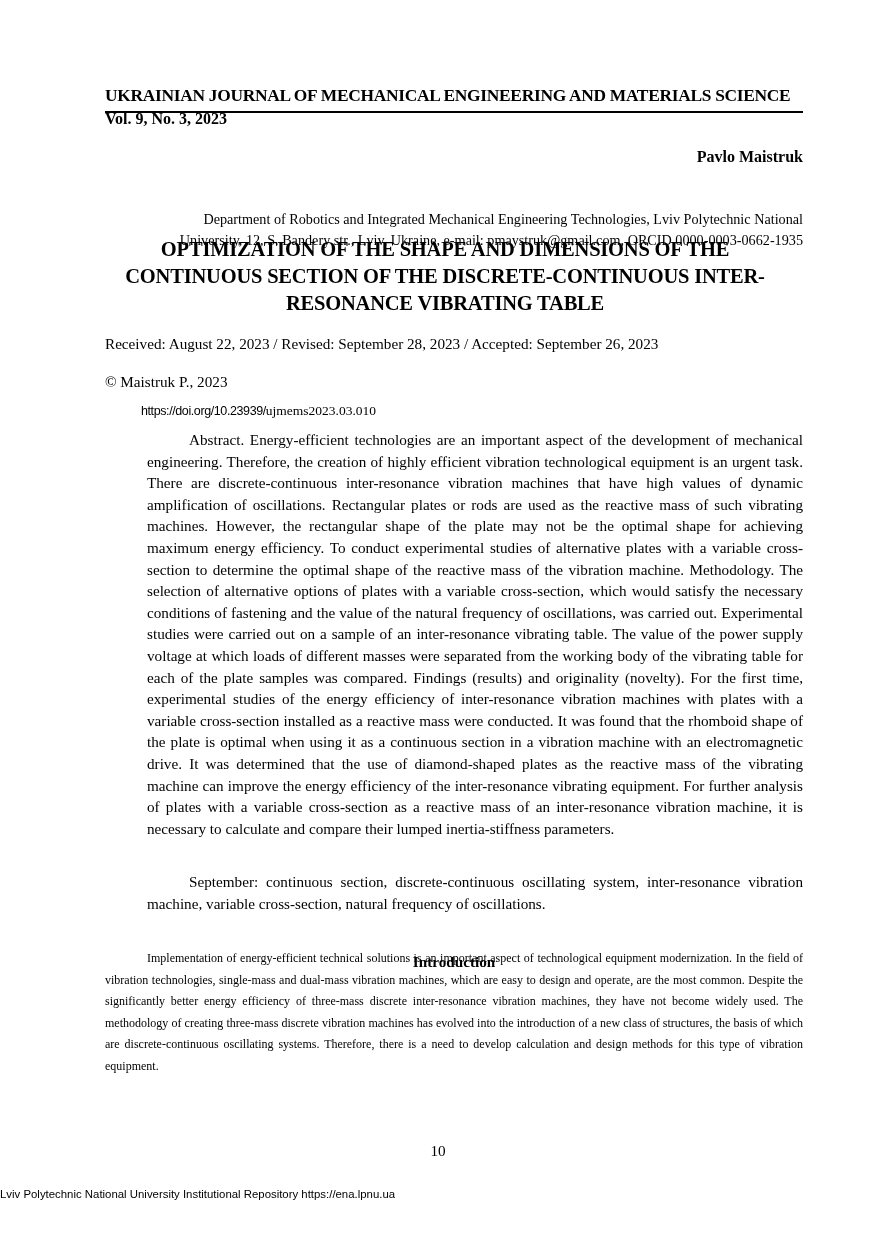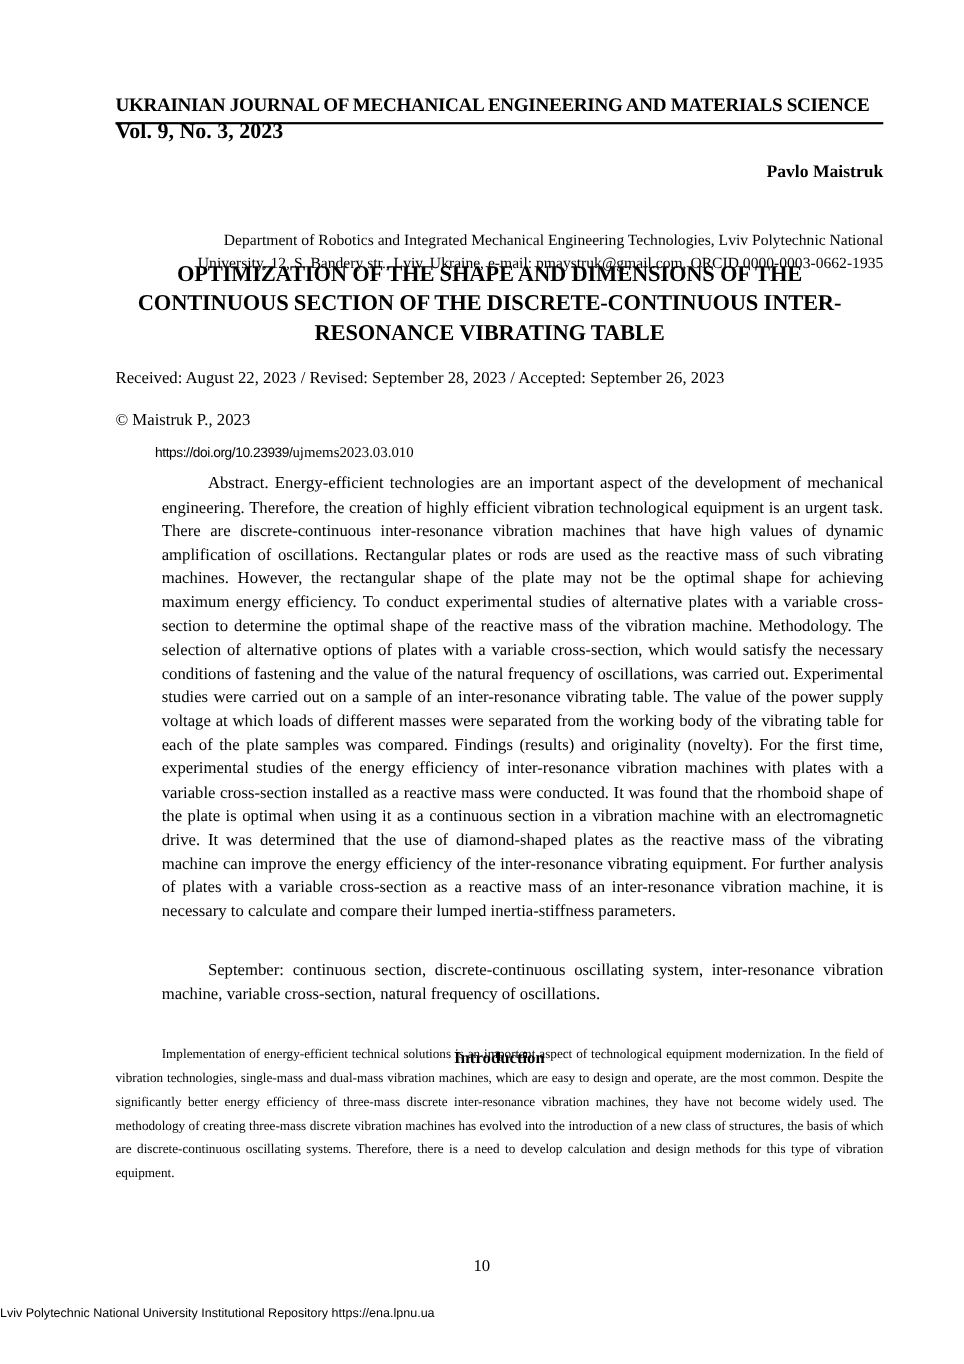--- a/index.html
+++ b/index.html
@@ -1,18 +1,18 @@
 <!DOCTYPE html>
 <html><head>
 <meta charset="utf-8">
 <style>
   html, body { margin: 0; padding: 0; background: #ffffff; }
   body { width: 876px; height: 1240px; position: relative; overflow: hidden; color: #000; font-family: "Liberation Serif", serif; }
   .journal-header { position: absolute; left: 105px; top: 84px; width: 698px; font-weight: bold; font-size: 17.4px; letter-spacing: -0.3px; white-space: nowrap; line-height: 22px; padding-bottom: 5px; border-bottom: 2px solid #000; }
-  .volume { position: absolute; left: 105px; top: 109px; font-weight: bold; font-size: 20px; line-height: 20px; }
+  .volume { position: absolute; left: 105px; top: 109px; font-weight: bold; font-size: 16px; line-height: 20px; }
   .author { position: absolute; right: 73px; top: 147px; font-weight: bold; font-size: 16px; line-height: 20px; }
   .affiliation { position: absolute; right: 73px; top: 179px; width: 660px; text-align: right; font-size: 14.2px; line-height: 21px; margin-top: 30px; }
   .title { position: absolute; left: 96px; top: 236px; width: 698px; text-align: center; font-weight: bold; font-size: 20.5px; line-height: 27px; letter-spacing: -0.2px; }
   .dates { position: absolute; left: 105px; top: 334px; font-size: 15.2px; line-height: 20px; white-space: nowrap; }
   .copyright { position: absolute; left: 105px; top: 372px; font-size: 15.2px; line-height: 20px; }
   .doi { position: absolute; left: 105px; top: 401px; font-size: 13.5px; line-height: 20px; white-space: nowrap; }
   .doi .doi-prefix { font-family: "Liberation Sans", sans-serif; font-size: 12.5px; letter-spacing: -0.4px; padding-left: 36px; }
   .abstract { position: absolute; left: 147px; top: 429px; width: 656px; text-align: justify; font-size: 15.2px; line-height: 21.6px; text-indent: 42px; margin: 0; }
   .keywords { position: absolute; left: 147px; top: 871px; width: 656px; text-align: justify; font-size: 15.2px; line-height: 21.6px; text-indent: 42px; margin: 0; }
   .section-heading { position: absolute; left: 105px; top: 952px; width: 698px; text-align: center; font-weight: bold; font-size: 15.2px; line-height: 20px; }

